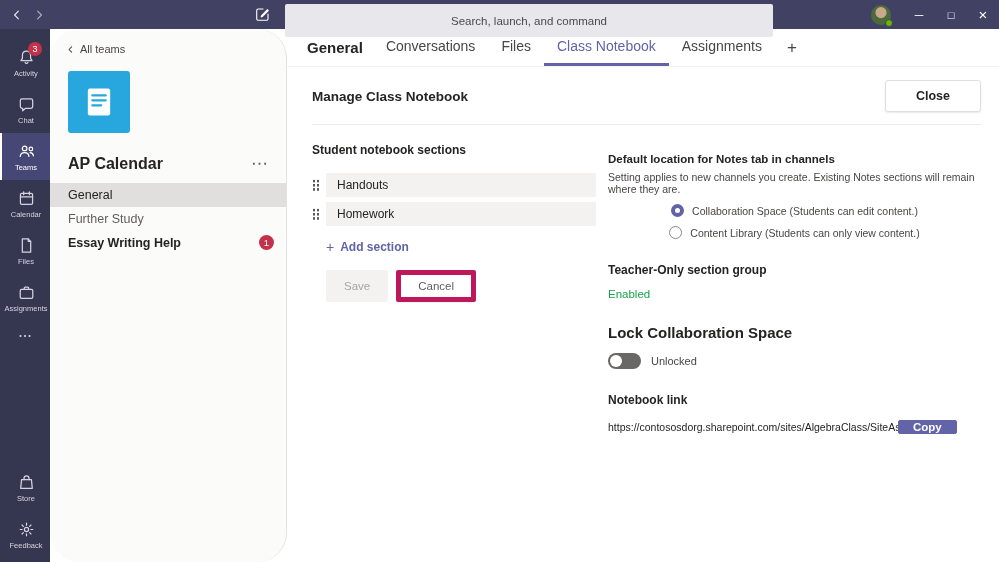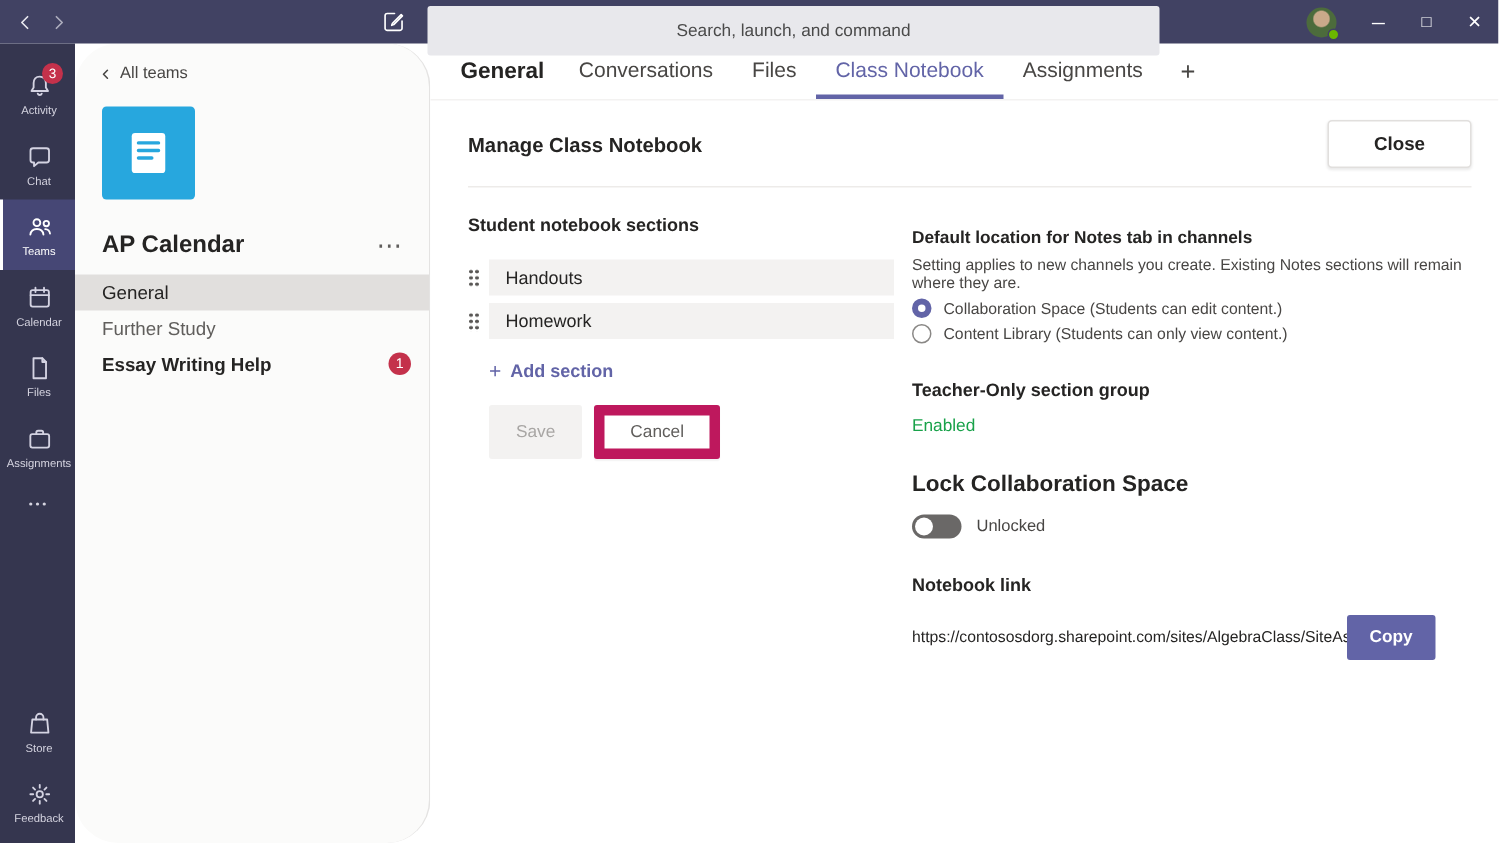--- a/index.html
+++ b/index.html
@@ -89,39 +89,39 @@
   .section-row { display:flex; align-items:center; margin-bottom:5px; }
   .grip { width:8px; height:13px; margin-right:6px; cursor:grab;
     background-image:radial-gradient(circle, #5a5856 1.1px, transparent 1.3px); background-size:4px 4.2px; }
   .section-field { flex:1; background:#f3f2f1; padding:5px 11px; font-size:12px; color:#252423; cursor:text; }
   .add-section { display:flex; align-items:center; gap:6px; margin:13px 0 0 14px; color:#6264A7;
     font-size:12px; font-weight:bold; cursor:pointer; }
   .add-plus { font-size:14px; font-weight:normal; }
   .btn-row { display:flex; gap:8px; margin:15px 0 0 14px; }
   .btn { font-family:"Liberation Sans",sans-serif; font-size:11.5px; border-radius:2px; padding:5px 17px; cursor:pointer; }
   .btn-save { background:#f3f2f1; border:1px solid #f3f2f1; color:#a8a6a4; }
-  .btn-cancel { background:#fff; border:7px solid #be185d; color:#605E5C; box-shadow:0 1px 1px rgba(0,0,0,.05); }
+  .btn-cancel { background:#fff; border:5px solid #be185d; color:#605E5C; box-shadow:0 1px 1px rgba(0,0,0,.05); }
 
   .right-col { flex:1; max-width:400px; padding-top:10px; }
   .setting-heading { font-size:11.5px; font-weight:bold; color:#252423; }
   .setting-note { font-size:10.5px; color:#484644; margin-top:6px; }
-  .radio-row { display:flex; align-items:center; gap:8px; margin-top:4px; cursor:pointer; }
+  .radio-row { display:flex; align-items:center; gap:8px; margin-top:9px; cursor:pointer;justify-content:center; }
   .radio { width:13px; height:13px; border-radius:50%; background:#fff; border:1px solid #8a8886; flex:0 0 13px; }
   .radio.checked { border:4px solid #6264A7; }
   .radio-label { font-size:10.5px; color:#484644; }
   .mt-block { margin-top:24px; }
   .status-enabled { margin-top:11px; font-size:11.5px; color:#19A24A; }
   .toggle-row { display:flex; align-items:center; gap:10px; margin-top:12px; cursor:pointer; }
   .toggle { width:33px; height:16px; border-radius:9px; background:#6a6867; position:relative; }
   .toggle-knob { position:absolute; left:2px; top:2px; width:12px; height:12px; border-radius:50%; background:#fff; }
   .toggle-label { font-size:11px; color:#484644; }
   .link-row { display:flex; align-items:center; margin-top:13px; }
   .link-text { width:290px; font-size:10.5px; color:#252423; white-space:nowrap; overflow:hidden; }
   .copy-btn { background:#6264A7; border:1px solid #6264A7; border-radius:2px; color:#fff;
-    font-family:"Liberation Sans",sans-serif; font-size:11.5px; font-weight:bold; padding:8px 14px; cursor:pointer; }
+    font-family:"Liberation Sans",sans-serif; font-size:11.5px; font-weight:bold; padding:0 14px; cursor:pointer; }
 </style>
 </head>
 <body>
 
 <div class="app">
 
   <div class="titlebar">
     <div class="tb-nav">
       <div class="nav-btn">
         <svg viewBox="0 0 20 20">

